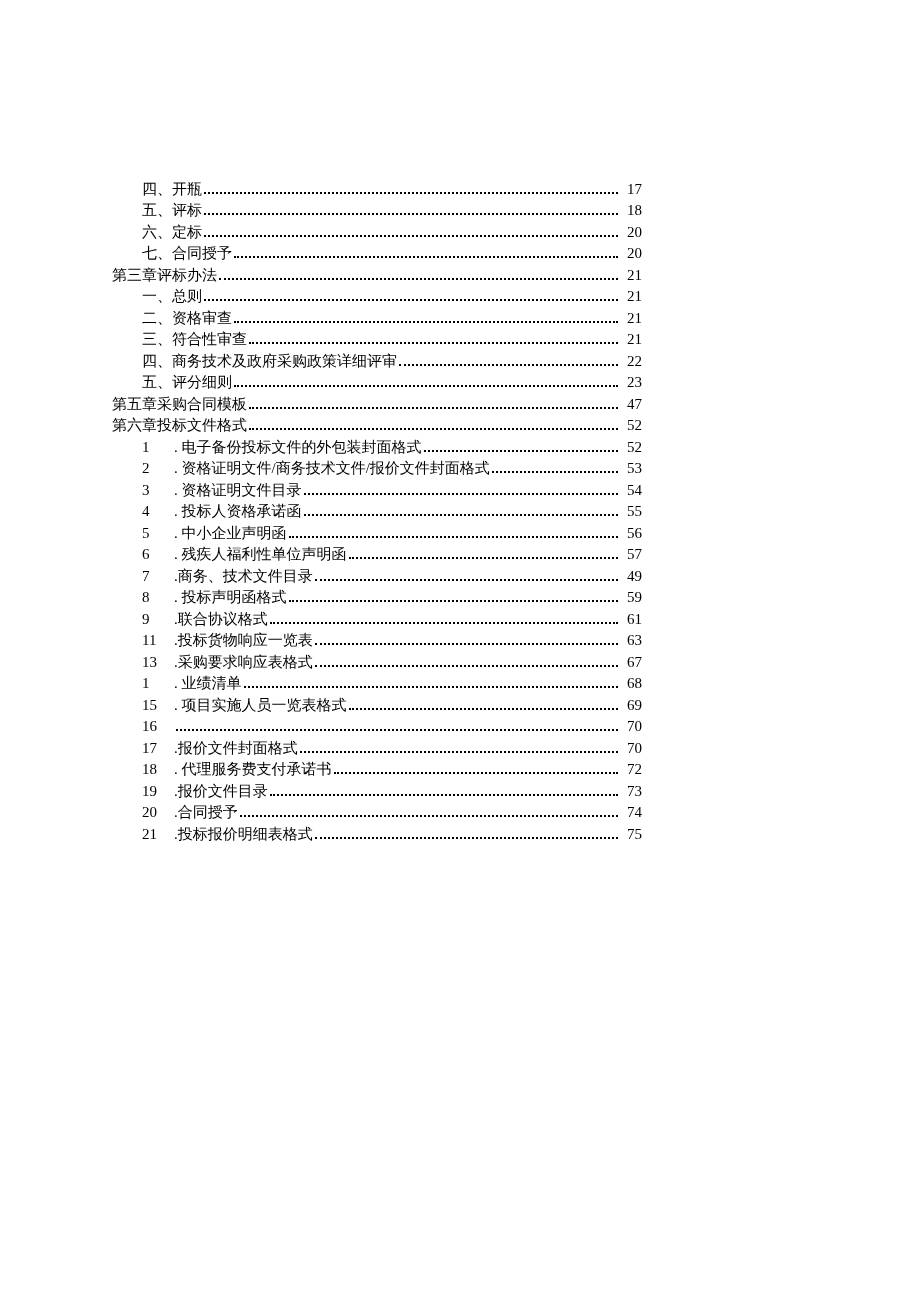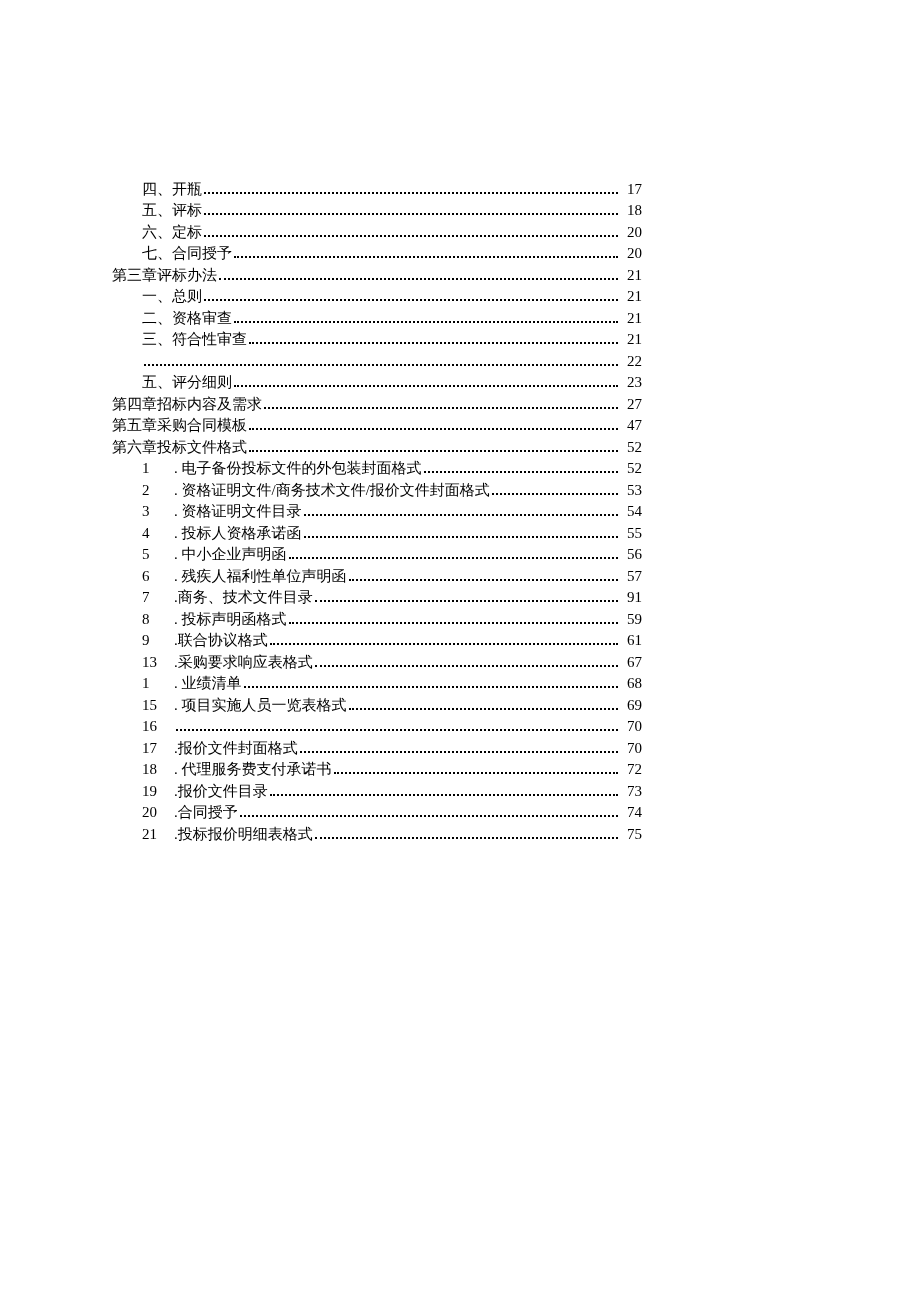--- a/index.html
+++ b/index.html
@@ -84,32 +84,28 @@
         <span class="label">二、资格审查</span>
         <span class="leader"></span>
         <span class="pgnum">21</span>
       </div>
       <div class="toc-line ind-1">
         <span class="label">三、符合性审查</span>
         <span class="leader"></span>
         <span class="pgnum">21</span>
       </div>
       <div class="toc-line ind-1">
+        <span class="label">四、商务技术及政府采购政策详细评审</span>
         <span class="leader"></span>
         <span class="pgnum">22</span>
       </div>
       <div class="toc-line ind-1">
         <span class="label">五、评分细则</span>
         <span class="leader"></span>
         <span class="pgnum">23</span>
-      </div>
-      <div class="toc-line">
-        <span class="label">第四章招标内容及需求</span>
-        <span class="leader"></span>
-        <span class="pgnum">27</span>
       </div>
       <div class="toc-line">
         <span class="label">第五章采购合同模板</span>
         <span class="leader"></span>
         <span class="pgnum">47</span>
       </div>
       <div class="toc-line">
         <span class="label">第六章投标文件格式</span>
         <span class="leader"></span>
         <span class="pgnum">52</span>
@@ -147,33 +143,39 @@
       <div class="toc-line ind-1">
         <span class="num-col">6</span>
         <span class="label">. 残疾人福利性单位声明函</span>
         <span class="leader"></span>
         <span class="pgnum">57</span>
       </div>
       <div class="toc-line ind-1">
         <span class="num-col">7</span>
         <span class="label">.商务、技术文件目录 </span>
         <span class="leader"></span>
-        <span class="pgnum">91</span>
+        <span class="pgnum">49</span>
       </div>
       <div class="toc-line ind-1">
         <span class="num-col">8</span>
         <span class="label">. 投标声明函格式</span>
         <span class="leader"></span>
         <span class="pgnum">59</span>
       </div>
       <div class="toc-line ind-1">
         <span class="num-col">9</span>
         <span class="label">.联合协议格式 </span>
         <span class="leader"></span>
         <span class="pgnum">61</span>
+      </div>
+      <div class="toc-line ind-1">
+        <span class="num-col">11</span>
+        <span class="label">.投标货物响应一览表</span>
+        <span class="leader"></span>
+        <span class="pgnum">63</span>
       </div>
       <div class="toc-line ind-1">
         <span class="num-col">13</span>
         <span class="label">.采购要求响应表格式</span>
         <span class="leader"></span>
         <span class="pgnum">67</span>
       </div>
       <div class="toc-line ind-1">
         <span class="num-col">1</span>
         <span class="label">. 业绩清单 </span>

